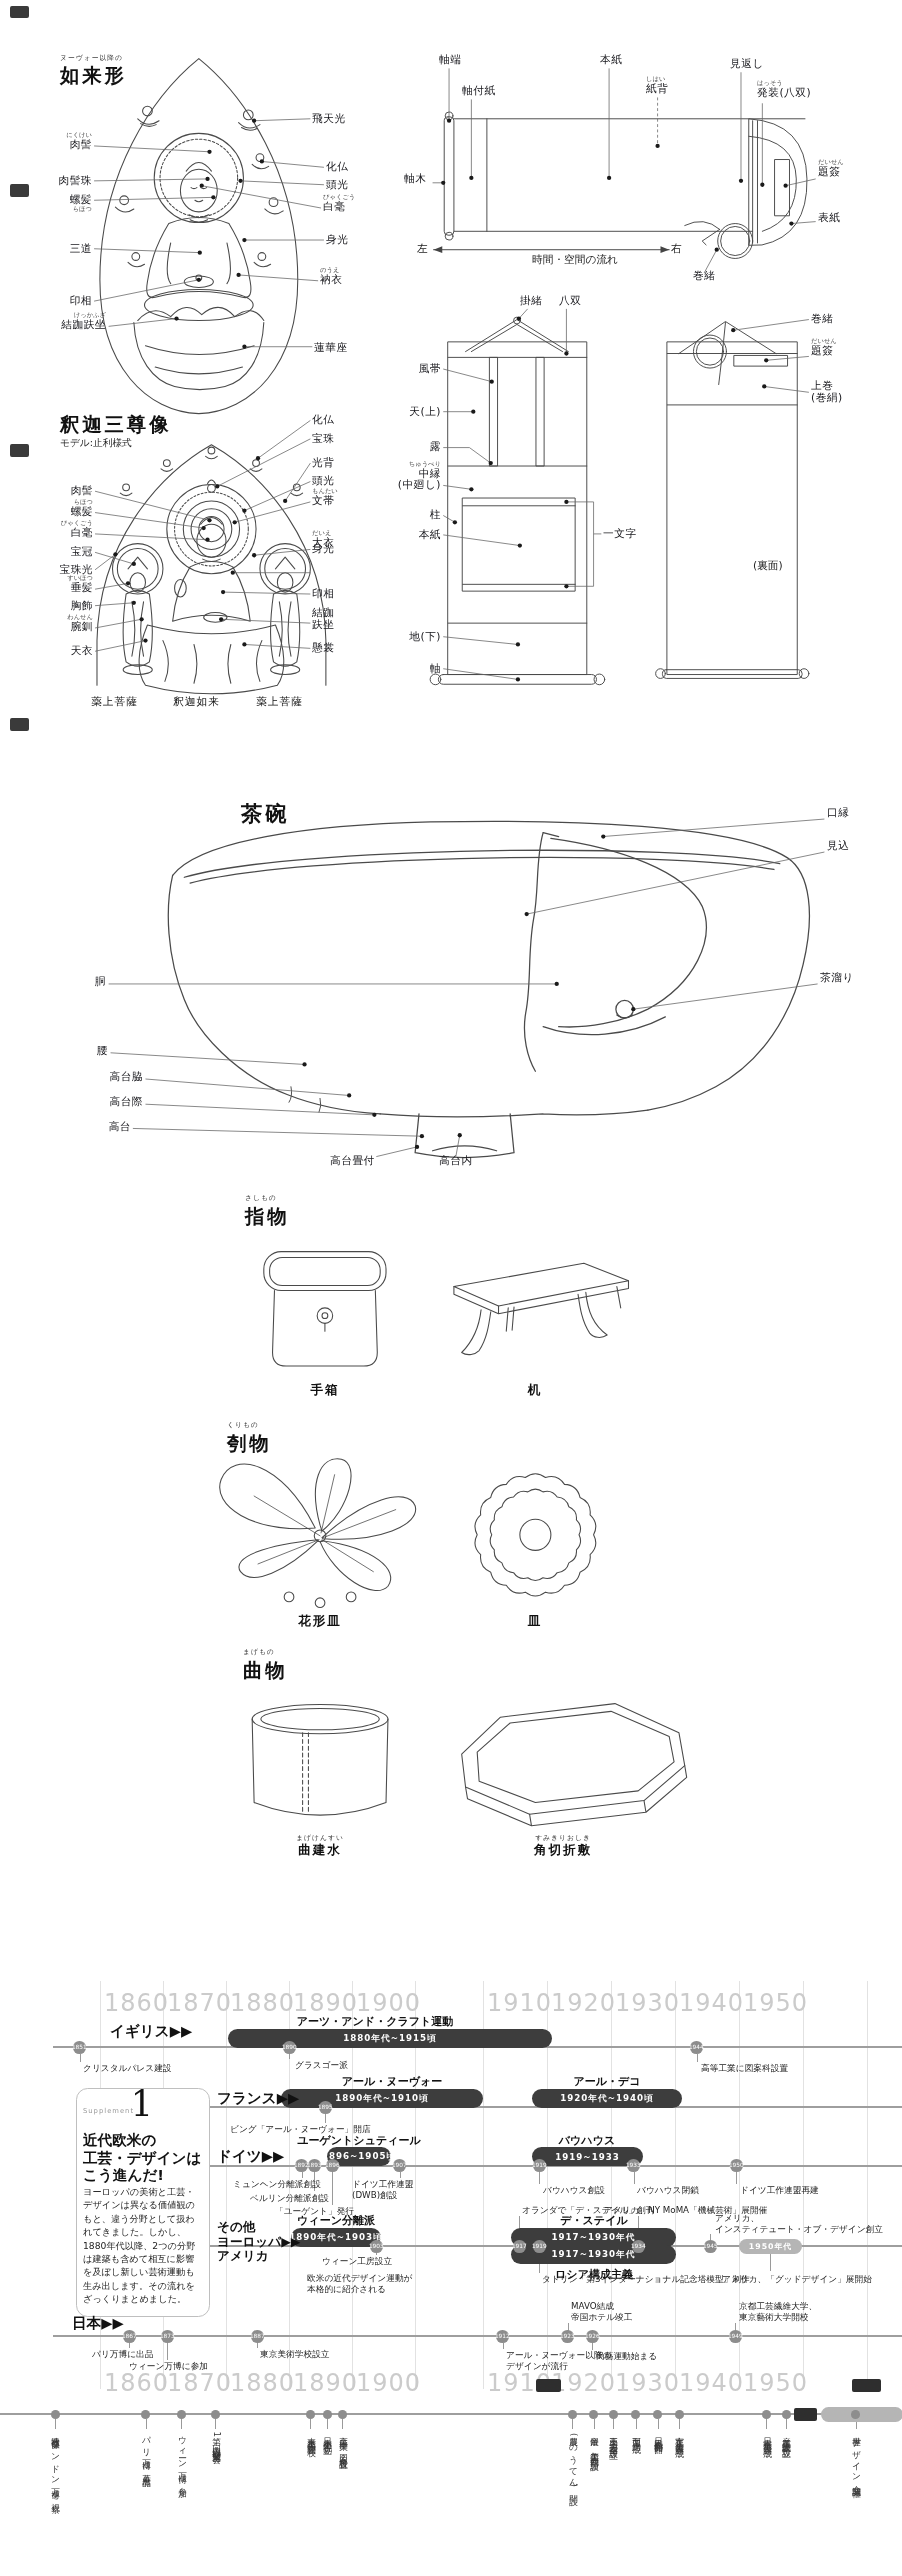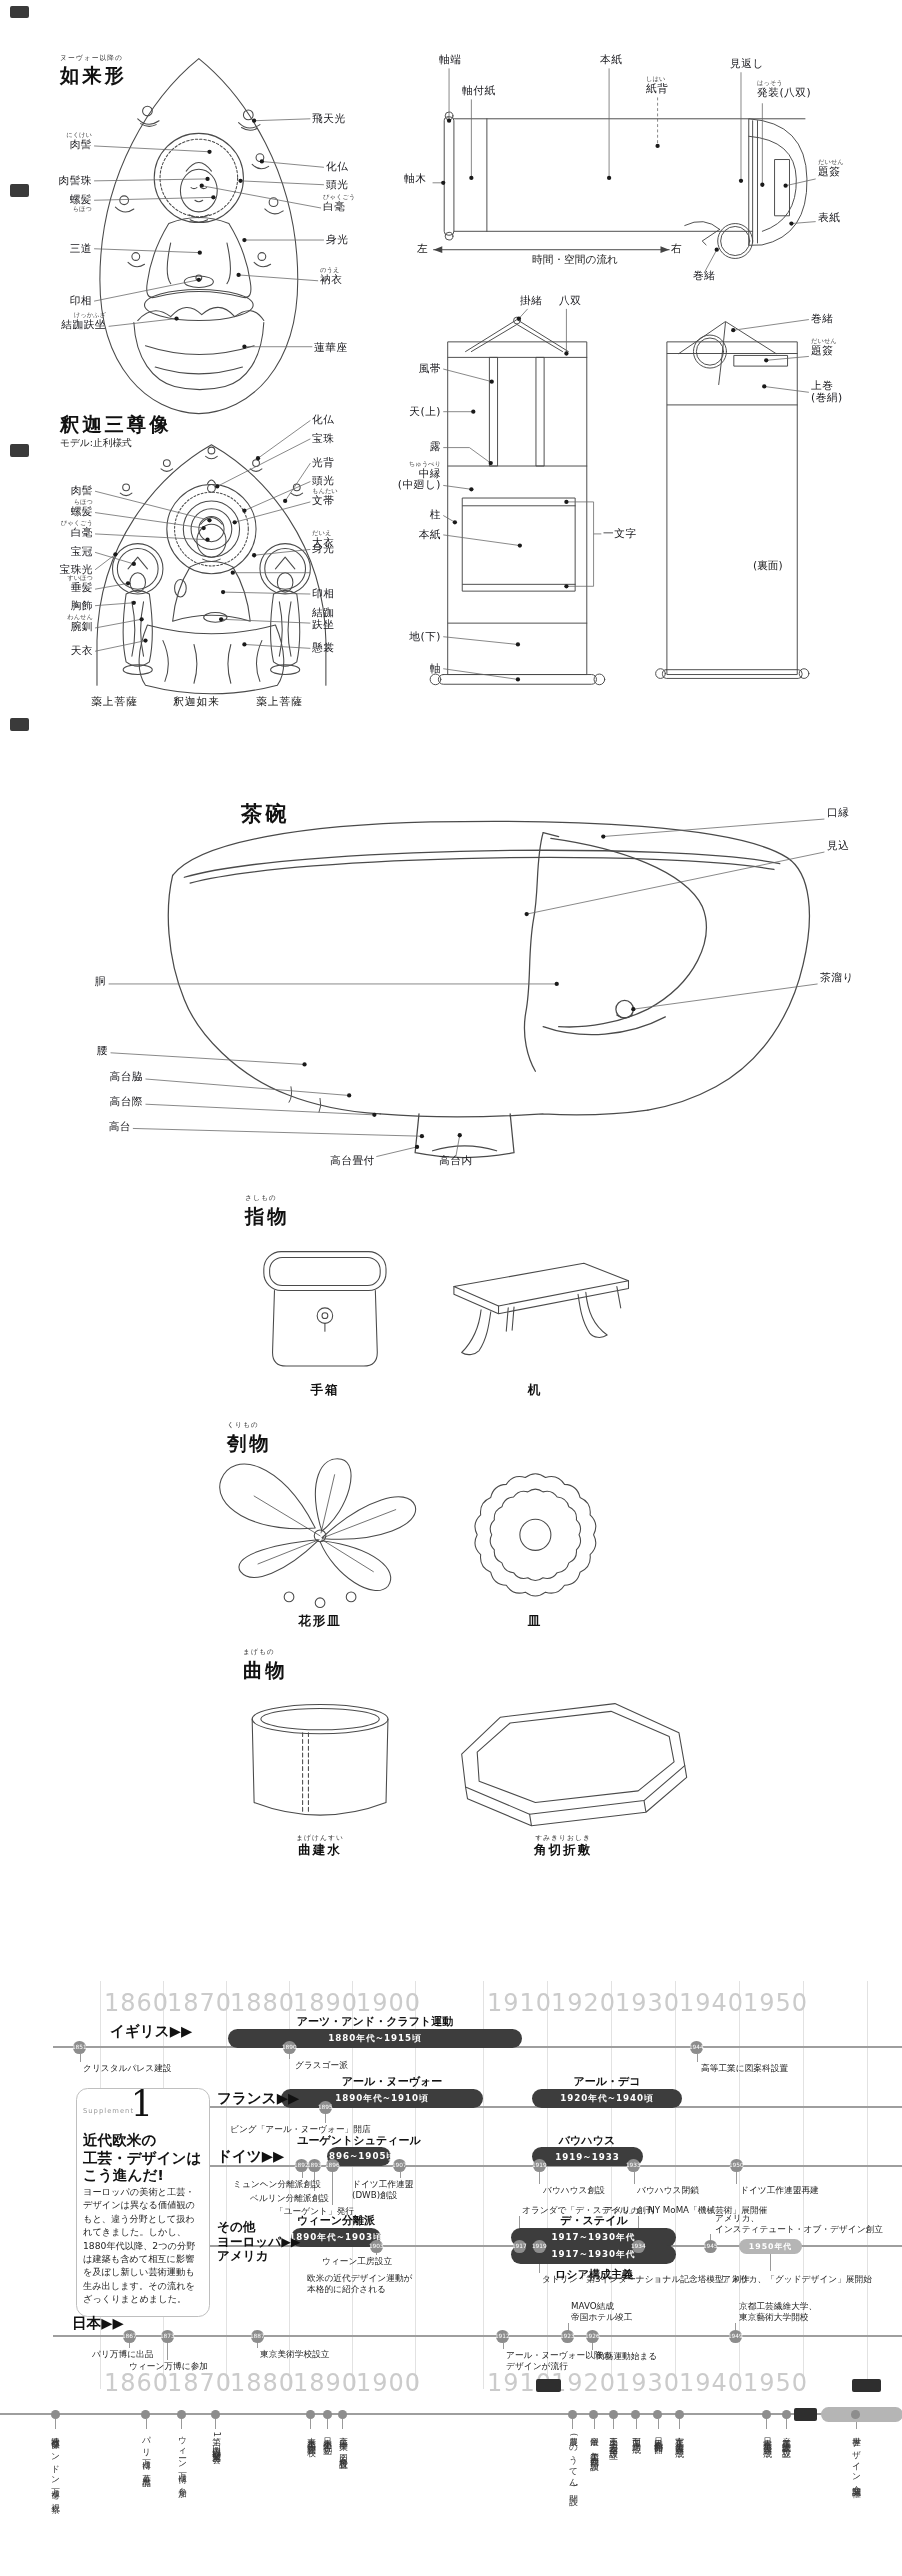--- a/index.html
+++ b/index.html
@@ -689,21 +689,21 @@
     <div class="rline" style="left: 209px; top: 2165px; width: 694px; position: absolute;"></div>
     <div class="rowlab" style="left: 217px; top: 2149px; position: absolute;">ドイツ▶▶</div>
     <div class="rline" style="left: 209px; top: 2245px; width: 694px; position: absolute;"></div>
     <div class="rowlab small" style="left: 217px; top: 2220px; position: absolute;">
       <span style="display:block">その他</span>
       <span style="display:block">ヨーロッパ▶▶</span>
       <span style="display:block">アメリカ</span>
     </div>
     <div class="rline" style="left: 53px; top: 2335px; width: 849px; position: absolute;"></div>
     <div class="rowlab" style="left: 56px; top: 2316px; position: absolute; margin-left: 16px;">日本▶▶</div>
-    <div class="pill" style="left: 228px; top: 2029px; width: 294px; position: absolute;">1880年代~1915頃</div>
+    <div class="pill" style="left: 228px; top: 2029px; width: 324px; position: absolute;">1880年代~1915頃</div>
     <div class="mvtt" style="left: 375px; top: 2014px; position: absolute;">アーツ・アンド・クラフト運動</div>
     <div class="pill" style="left: 281px; top: 2089px; width: 202px; position: absolute;">1890年代~1910頃</div>
     <div class="mvtt" style="left: 392px; top: 2074px; position: absolute;">アール・ヌーヴォー</div>
     <div class="pill" style="left: 532px; top: 2089px; width: 150px; position: absolute;">1920年代~1940頃</div>
     <div class="mvtt" style="left: 607px; top: 2074px; position: absolute;">アール・デコ</div>
     <div class="pill" style="left: 327px; top: 2147px; width: 64px; position: absolute;">1896~1905頃</div>
     <div class="mvtt" style="left: 359px; top: 2133px; position: absolute;">ユーゲントシュティール</div>
     <div class="pill" style="left: 532px; top: 2147px; width: 111px; position: absolute;">1919~1933</div>
     <div class="mvtt" style="left: 587px; top: 2133px; position: absolute;">バウハウス</div>
     <div class="pill" style="left: 291px; top: 2228px; width: 90px; position: absolute;">1890年代~1903頃</div>

